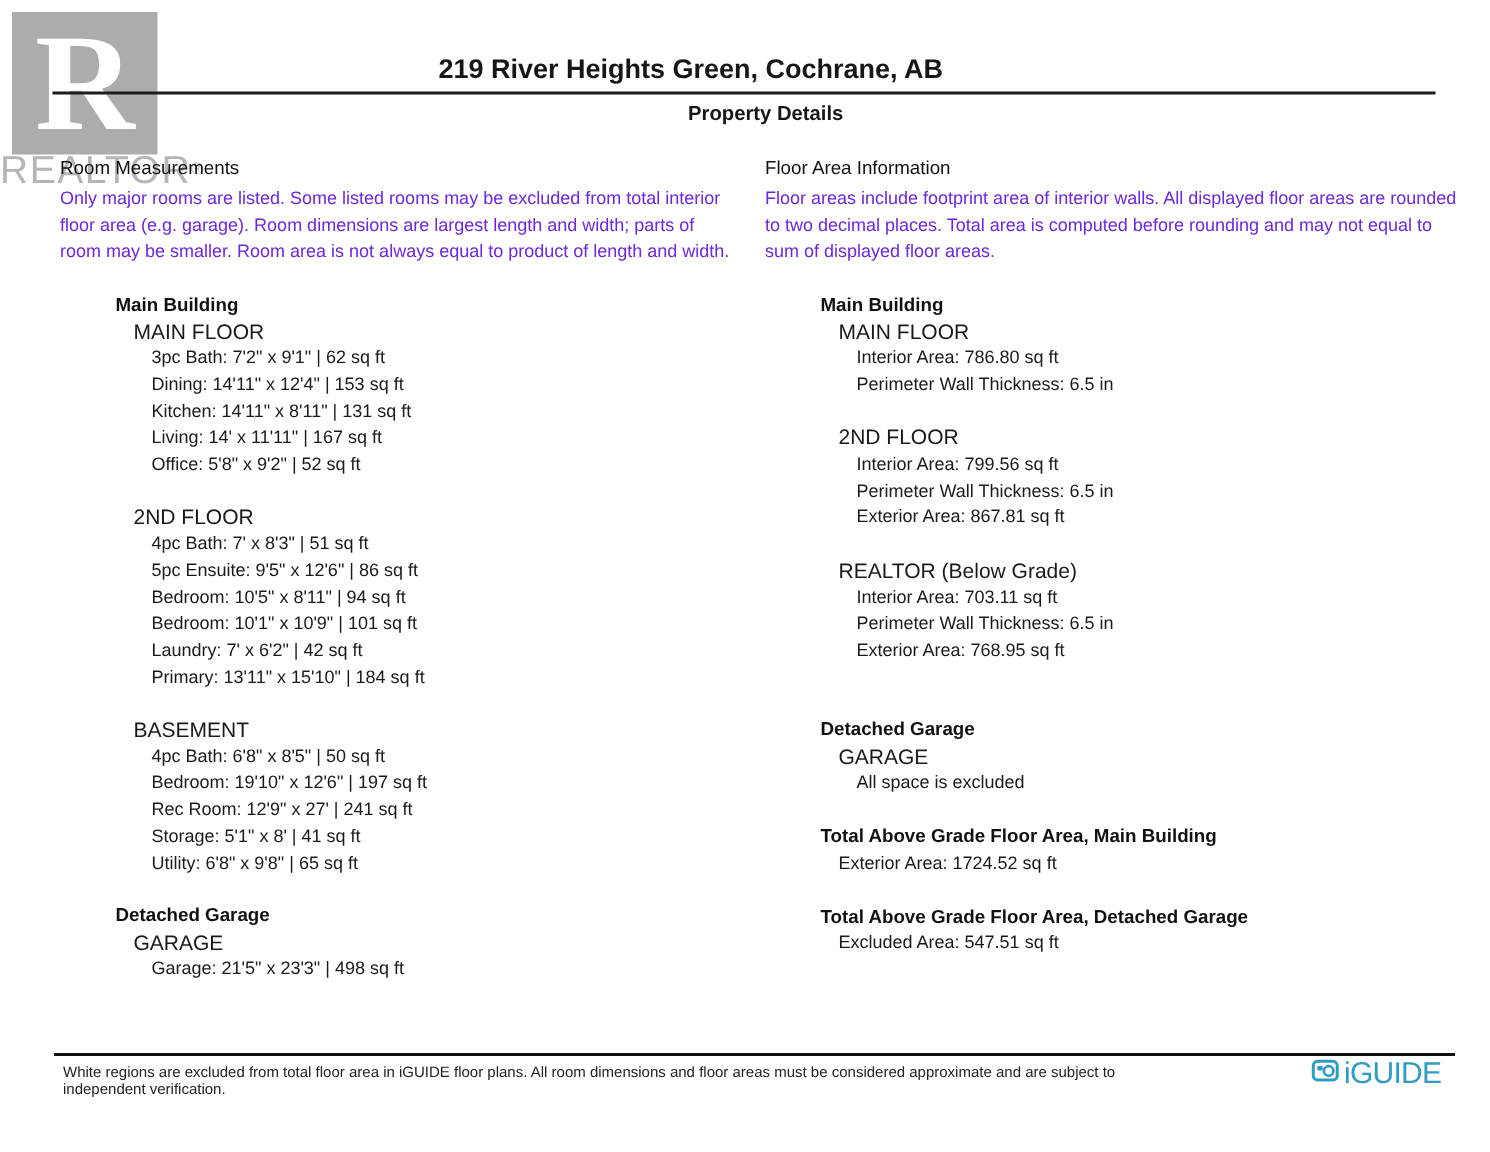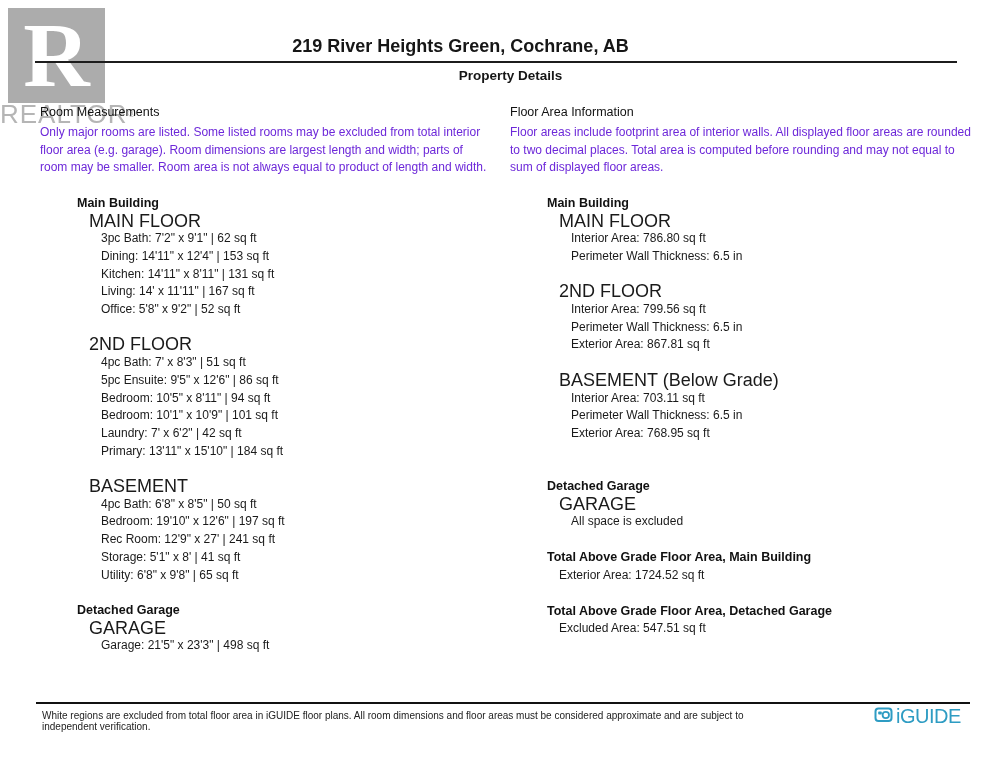--- a/index.html
+++ b/index.html
@@ -61,21 +61,21 @@
   .col-left  { left: 40px;  width: 450px; }
   .col-right { left: 510px; width: 468px; }
 
   .sec-heading { margin: 0 0 5px 0; font-size: 12.5px; font-weight: normal; line-height: 14px; }
   .sec-desc    { margin: 0; font-size: 12px; line-height: 17.7px; color: #6d28d9; }
 
   .section { margin-top: 17.7px; }
   .section.gap-lg { margin-top: 35.4px; }
   .section-title { font-size: 12.5px; font-weight: bold; line-height: 17.7px; padding-left: 37px; }
   .floor-group.gap { margin-top: 17.7px; }
-  .floor-name { font-size: 18px; line-height: 17.7px; padding-left: 49px; color: #1a1a1a; }
+  .floor-name { font-size: 14px; line-height: 17.7px; padding-left: 49px; color: #1a1a1a; }
   .room-line, .detail-line { font-size: 12px; line-height: 17.7px; padding-left: 61px; color: #1a1a1a; }
 
   .total-block { margin-top: 18px; }
   .total-title { font-size: 12.5px; font-weight: bold; line-height: 17.7px; padding-left: 37px; }
   .total-detail { font-size: 12px; line-height: 17.7px; padding-left: 49px; color: #1a1a1a; }
 
   
   .footer-rule {
     position: absolute; top: 702px; left: 36px; width: 934px;
     border: none; border-top: 2.5px solid #111; margin: 0;
@@ -166,21 +166,21 @@
       </div>
 
       <div class="floor-group gap">
         <div class="floor-name">2ND FLOOR</div>
         <div class="detail-line">Interior Area: 799.56 sq ft</div>
         <div class="detail-line">Perimeter Wall Thickness: 6.5 in</div>
         <div class="detail-line">Exterior Area: 867.81 sq ft</div>
       </div>
 
       <div class="floor-group gap">
-        <div class="floor-name">BASEMENT (Below Grade)</div>
+        <div class="floor-name">REALTOR (Below Grade)</div>
         <div class="detail-line">Interior Area: 703.11 sq ft</div>
         <div class="detail-line">Perimeter Wall Thickness: 6.5 in</div>
         <div class="detail-line">Exterior Area: 768.95 sq ft</div>
       </div>
     </div>
 
     <div class="section gap-lg">
       <div class="section-title">Detached Garage</div>
       <div class="floor-group">
         <div class="floor-name">GARAGE</div>

